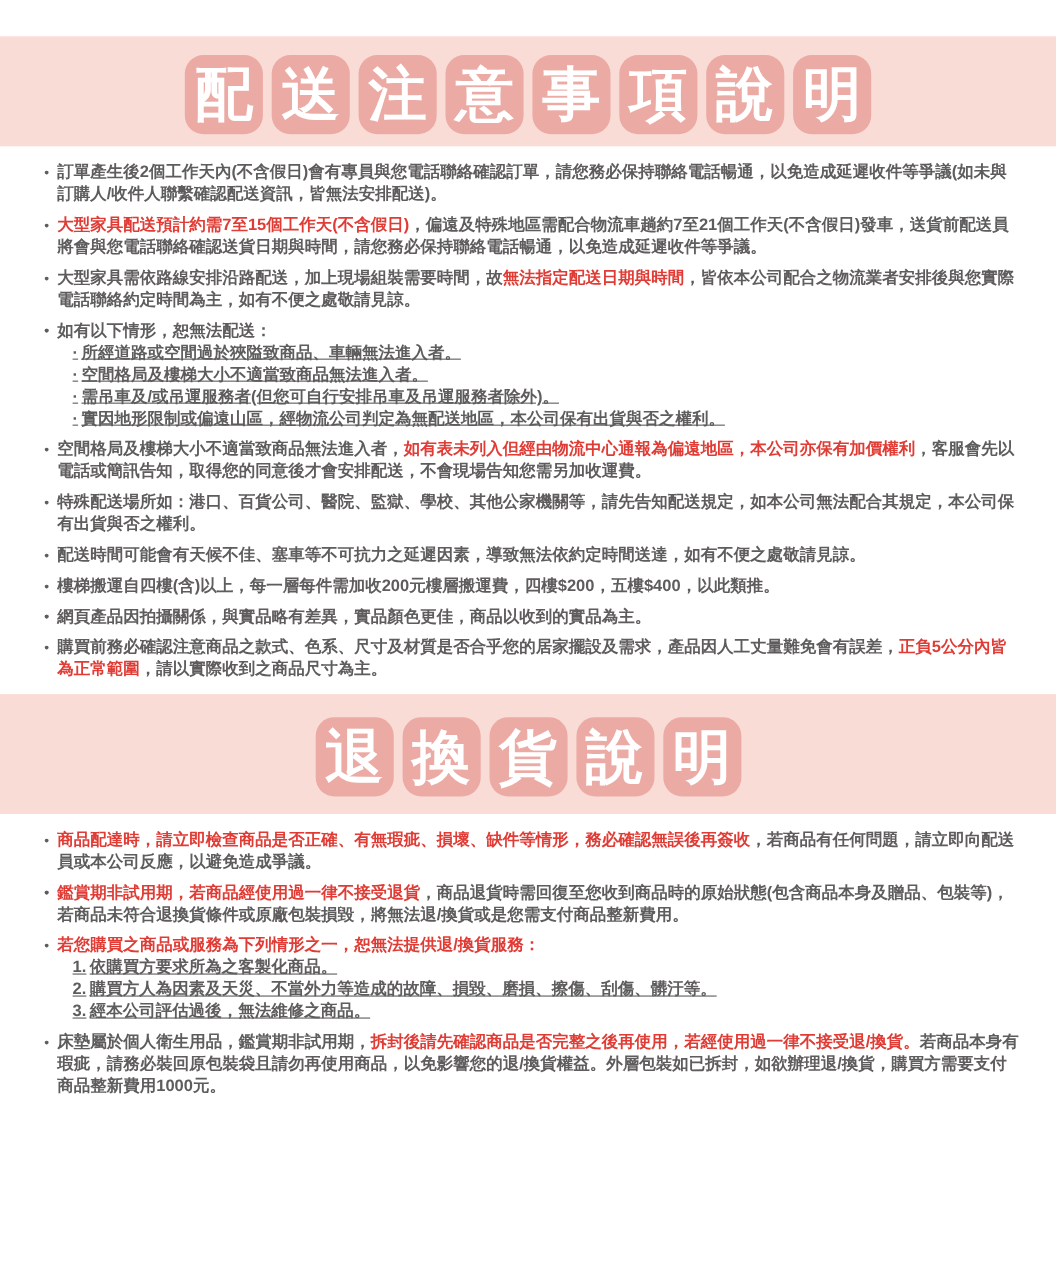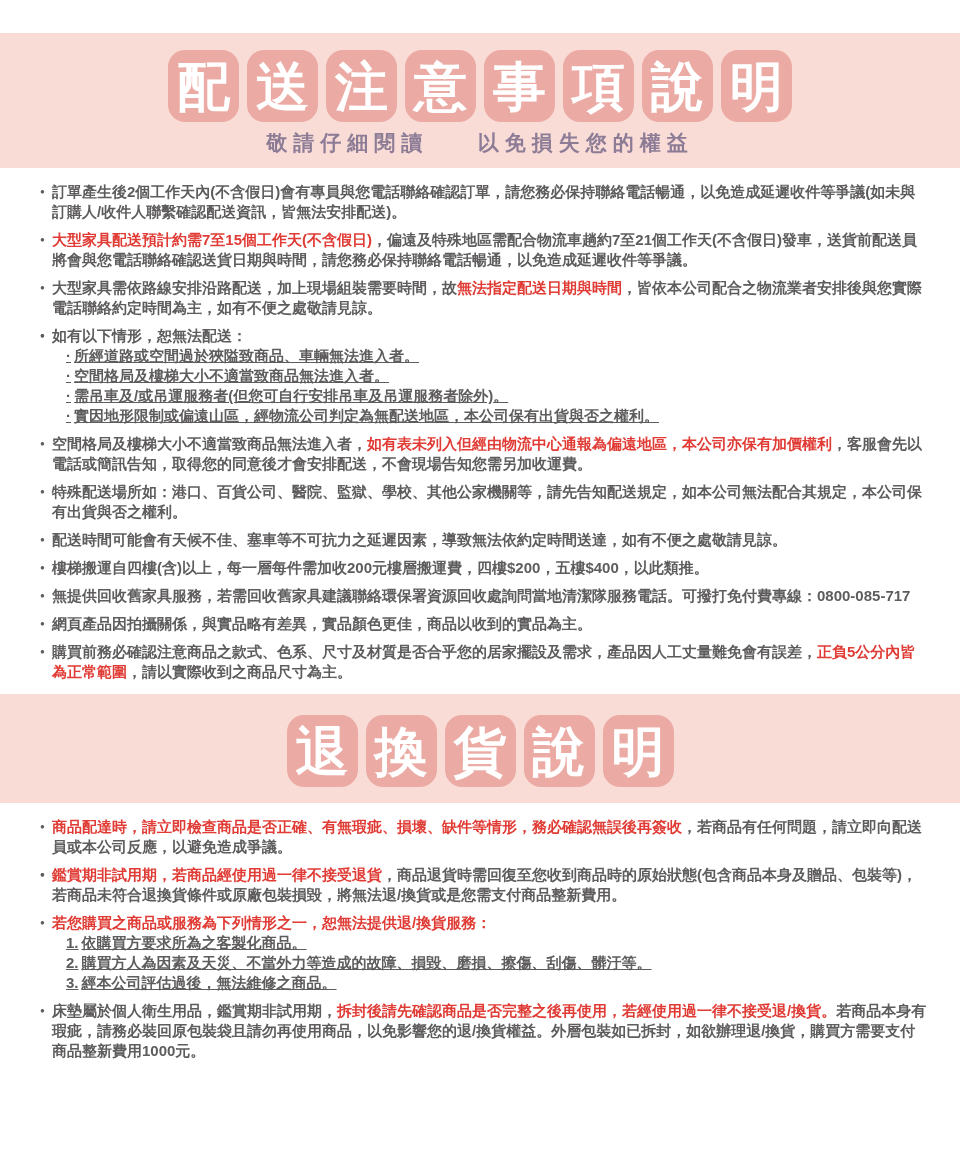--- a/index.html
+++ b/index.html
@@ -54,38 +54,33 @@
     <div class="tiles">
         <span class="tile">配</span>
         <span class="tile">送</span>
         <span class="tile">注</span>
         <span class="tile">意</span>
         <span class="tile">事</span>
         <span class="tile">項</span>
         <span class="tile">說</span>
         <span class="tile">明</span>
       </div>
-    <div class="subtitle">
-      <span>敬請仔細閱讀</span>
-      <span class="subtitle-gap"></span>
-      <span>以免損失您的權益</span>
-    </div>
   </div>
 
   <div class="content">
       <div class="item"><span class="marker" style="font-size: 8px;">●</span><span><span>訂單產生後2個工作天內(不含假日)會有專員與您電話聯絡確認訂單，請您務必保持聯絡電話暢通，以免造成延遲收件等爭議(如未與訂購人/收件人聯繫確認配送資訊，皆無法安排配送)。</span></span></div>
       <div class="item"><span class="marker" style="font-size: 8px;">●</span><span><span class="red">大型家具配送預計約需7至15個工作天(不含假日)</span><span>，偏遠及特殊地區需配合物流車趟約7至21個工作天(不含假日)發車，送貨前配送員將會與您電話聯絡確認送貨日期與時間，請您務必保持聯絡電話暢通，以免造成延遲收件等爭議。</span></span></div>
       <div class="item"><span class="marker" style="font-size: 8px;">●</span><span><span>大型家具需依路線安排沿路配送，加上現場組裝需要時間，故</span><span class="red">無法指定配送日期與時間</span><span>，皆依本公司配合之物流業者安排後與您實際電話聯絡約定時間為主，如有不便之處敬請見諒。</span></span></div>
       <div class="item"><span class="marker" style="font-size: 8px;">●</span></div>
       <div class="item"><span class="marker" style="font-size: 8px;">●</span><span><span>如有以下情形，恕無法配送：</span></span><div class="subline"><span class="submarker">·</span><span>所經道路或空間過於狹隘致商品、車輛無法進入者。</span></div><div class="subline"><span class="submarker">·</span><span>空間格局及樓梯大小不適當致商品無法進入者。</span></div><div class="subline"><span class="submarker">·</span><span>需吊車及/或吊運服務者(但您可自行安排吊車及吊運服務者除外)。</span></div><div class="subline"><span class="submarker">·</span><span>實因地形限制或偏遠山區，經物流公司判定為無配送地區，本公司保有出貨與否之權利。</span></div></div>
       <div class="item"><span class="marker" style="font-size: 8px;">●</span><span><span>空間格局及樓梯大小不適當致商品無法進入者，</span><span class="red">如有表未列入但經由物流中心通報為偏遠地區，本公司亦保有加價權利</span><span>，客服會先以電話或簡訊告知，取得您的同意後才會安排配送，不會現場告知您需另加收運費。</span></span></div>
       <div class="item"><span class="marker" style="font-size: 8px;">●</span><span><span>特殊配送場所如：港口、百貨公司、醫院、監獄、學校、其他公家機關等，請先告知配送規定，如本公司無法配合其規定，本公司保有出貨與否之權利。</span></span></div>
       <div class="item"><span class="marker" style="font-size: 8px;">●</span><span><span>配送時間可能會有天候不佳、塞車等不可抗力之延遲因素，導致無法依約定時間送達，如有不便之處敬請見諒。</span></span></div>
       <div class="item"><span class="marker" style="font-size: 8px;">●</span><span><span>樓梯搬運自四樓(含)以上，每一層每件需加收200元樓層搬運費，四樓$200，五樓$400，以此類推。</span></span></div>
-      <div class="item"><span class="marker" style="font-size: 8px;">●</span><span><span>無提供回收舊家具服務，若需回收舊家具建議聯絡環保署資源回收處詢問當地清潔隊服務電話。可撥打免付費專線：0800-085-717</span></span></div>
+      <div class="item"><span class="marker" style="font-size: 8px;">●</span></div>
       <div class="item"><span class="marker" style="font-size: 8px;">●</span><span><span>網頁產品因拍攝關係，與實品略有差異，實品顏色更佳，商品以收到的實品為主。</span></span></div>
       <div class="item"><span class="marker" style="font-size: 8px;">●</span><span><span>購買前務必確認注意商品之款式、色系、尺寸及材質是否合乎您的居家擺設及需求，產品因人工丈量難免會有誤差，</span><span class="red">正負5公分內皆為正常範圍</span><span>，請以實際收到之商品尺寸為主。</span></span></div>
     </div>
 
   <div class="banner banner2">
     <div class="tiles">
         <span class="tile">退</span>
         <span class="tile">換</span>
         <span class="tile">貨</span>
         <span class="tile">說</span>

